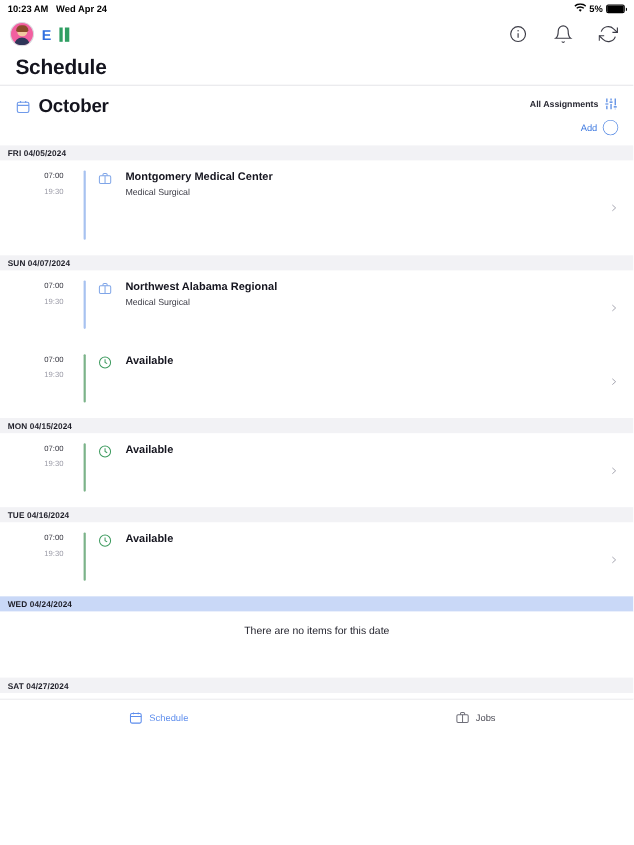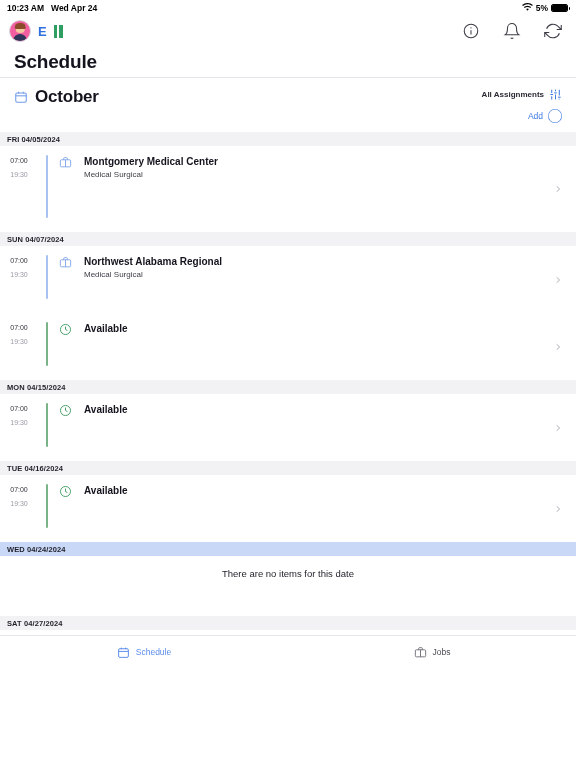--- a/index.html
+++ b/index.html
@@ -95,21 +95,21 @@
 
   
   .list { flex: 1 1 auto; overflow: hidden; }
   .sect-header {
     height: 14px; display: flex; align-items: center;
     padding-left: 7px; background: #f2f2f5;
     font-size: 7.5px; font-weight: bold; color: #1e1e28; letter-spacing: 0.1px;
   }
   .sect-header.highlight { background: #c9d8f7; text-align: right; }
 
-  .row { position: relative; display: flex; background: #fff; }
+  .row { position: relative; display: flex; background: #fff; padding-left: 30px; }
   .row-h86 { height: 86px; }
   .row-h67 { height: 67px; }
   .row-h80 { height: 80px; }
 
   .times {
     width: 38px; flex: 0 0 38px; padding-top: 11px;
     display: flex; flex-direction: column; align-items: center; gap: 7px;
   }
   .t-start { font-size: 7px; color: #33333d; }
   .t-end   { font-size: 7px; color: #9a9aa6; }

